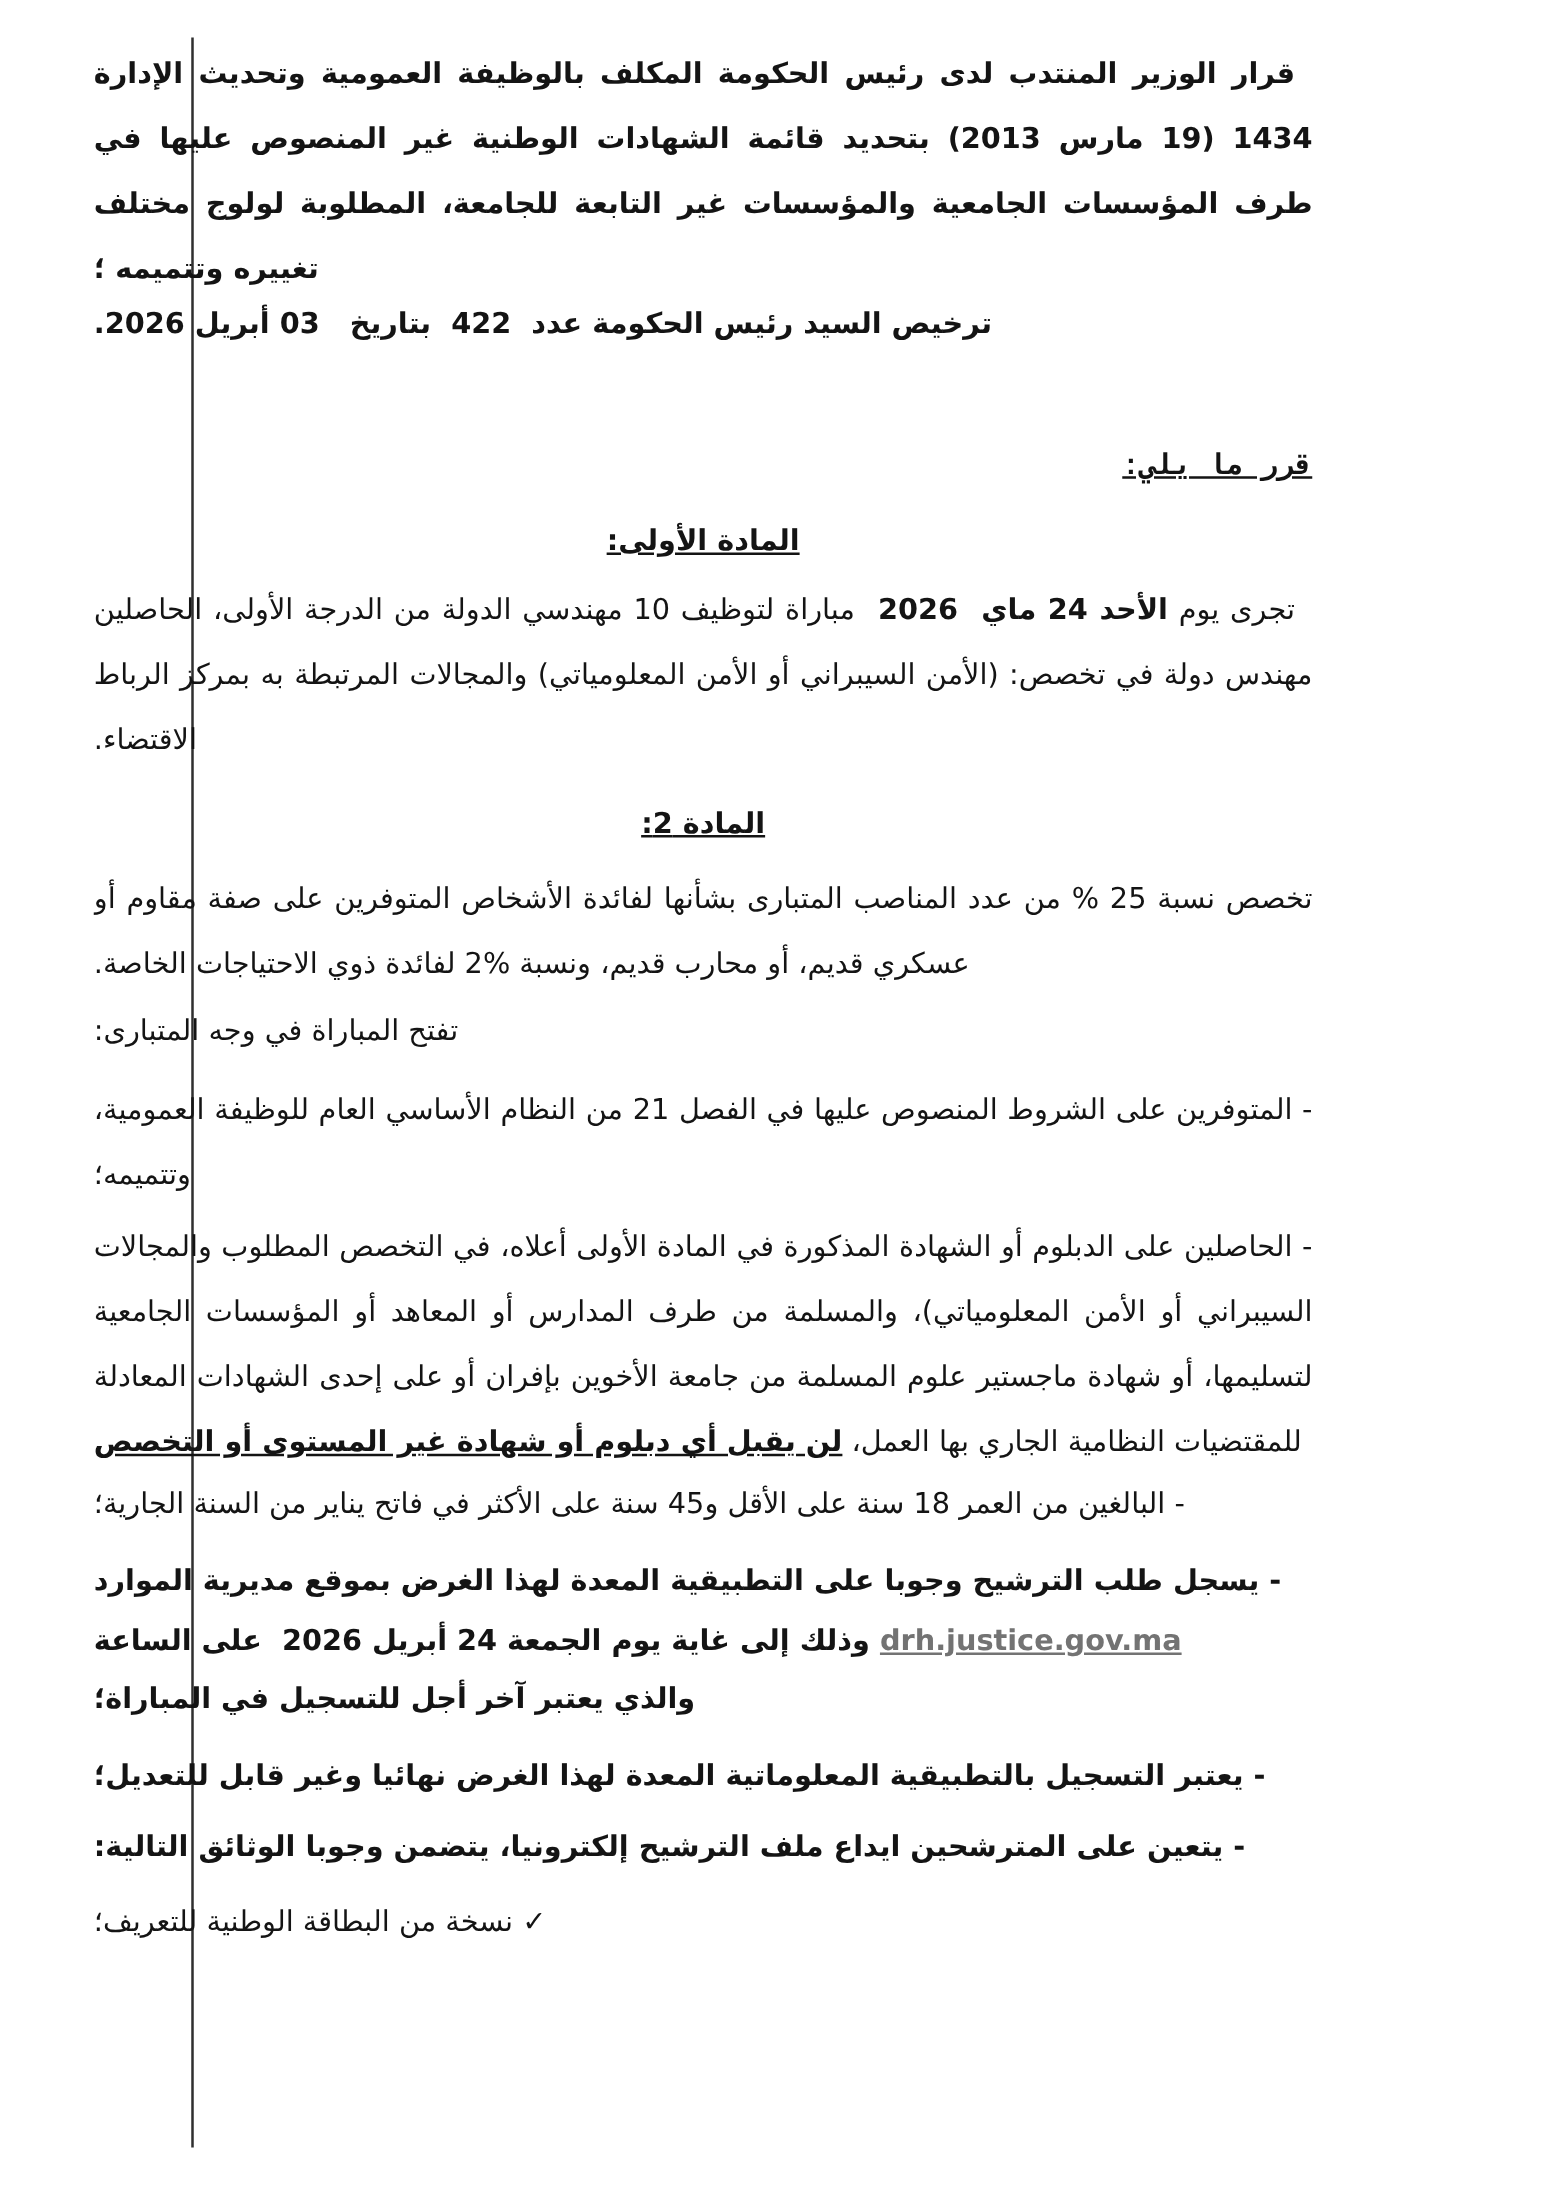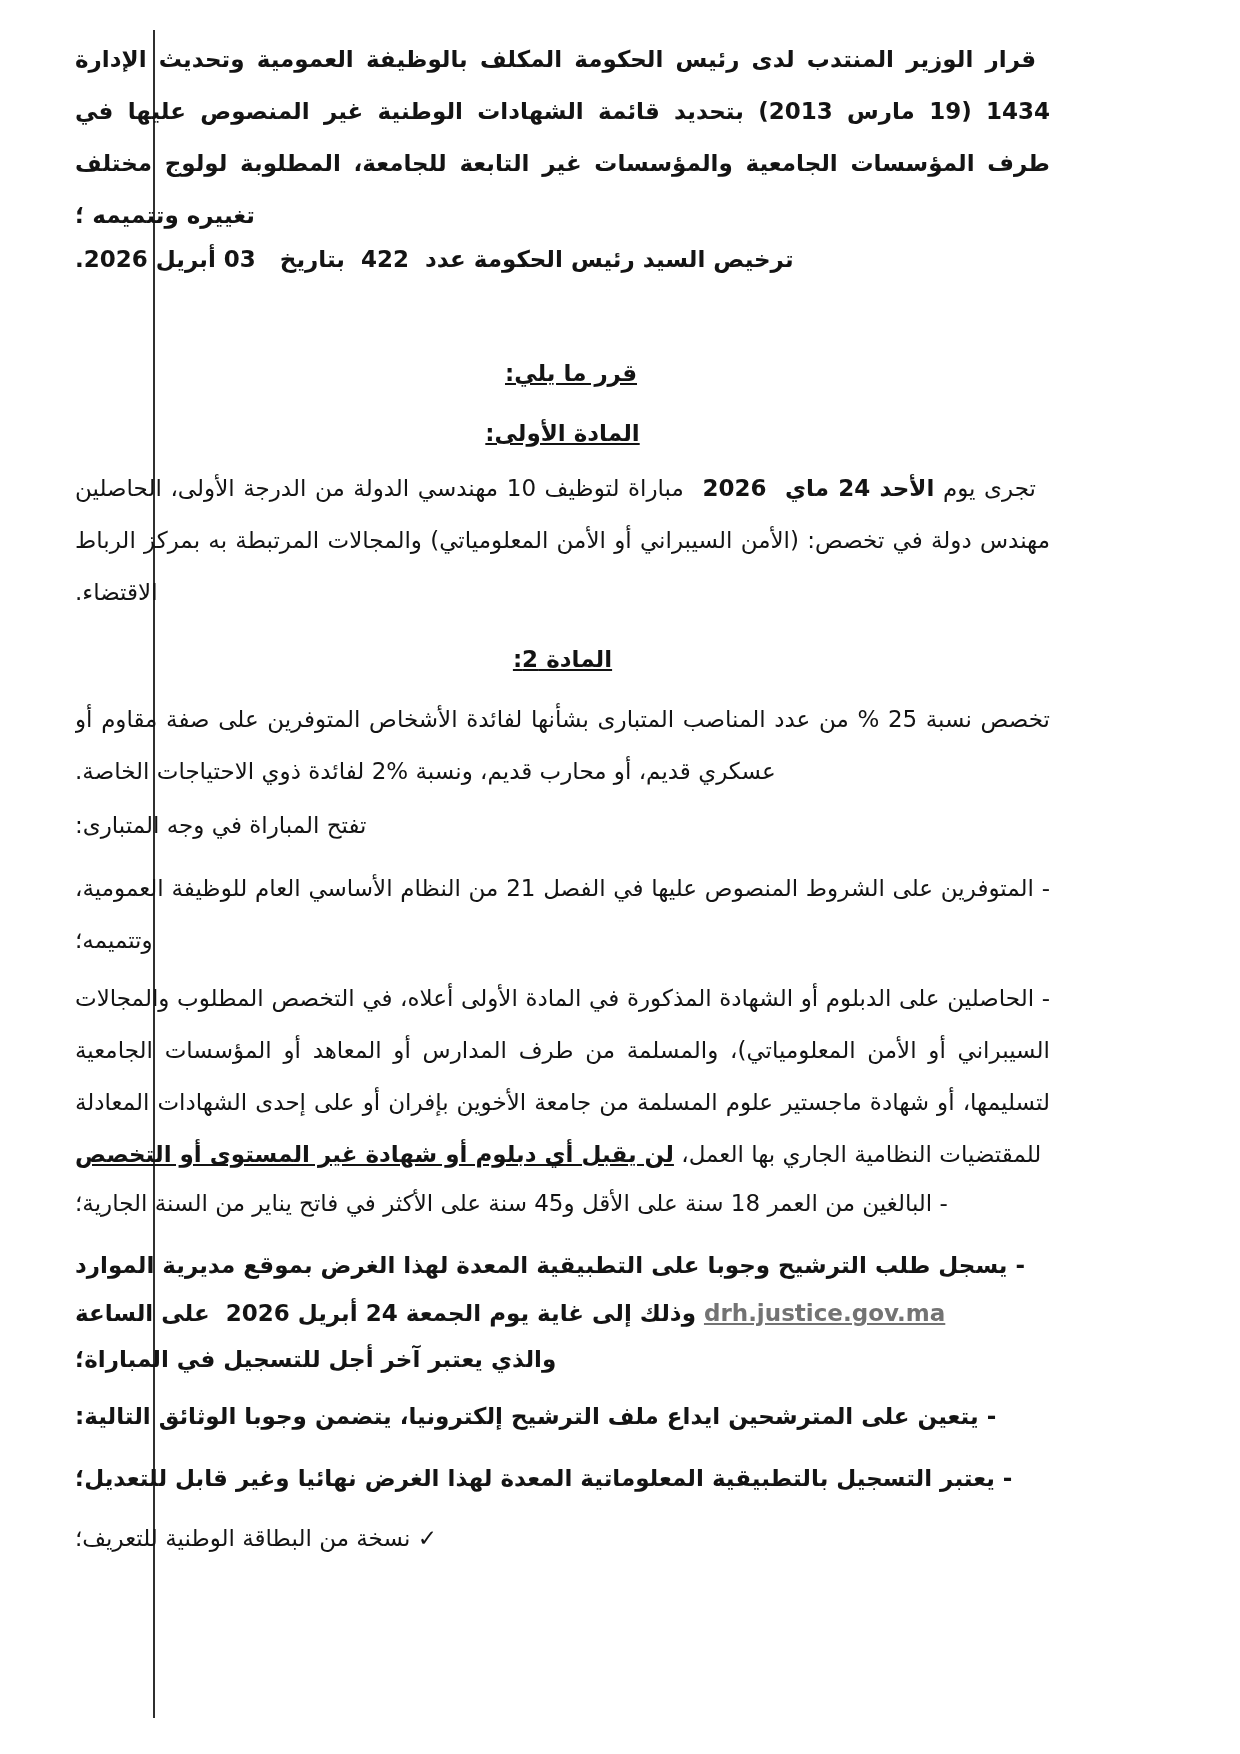--- a/index.html
+++ b/index.html
@@ -35,21 +35,21 @@
   .u{text-decoration:underline;}
   .heading{font-weight:bold;text-decoration:underline;text-align:center;}
   .ind1{padding-right:14px;}
   .link{
     color:#737373;
     font-weight:bold;
     text-decoration:underline;
     cursor:pointer;
   }
   .emph{font-weight:bold;text-decoration:underline;}
-  .center-decree{text-align:left;padding-left:430px;}
+  .center-decree{text-align:right;padding-left:430px;font-family:Liberation Mono, monospace;}
 </style>
 </head>
 <body>
 
 <div class="page">
 
   <div class="rule"></div>
 
   <div class="col">
 
@@ -101,23 +101,23 @@
 
 
     <div style="margin-top:10px;">
       <div class="ln rline bold" style="padding-right:18px;">- يسجل طلب الترشيح وجوبا على التطبيقية المعدة لهذا الغرض بموقع مديرية الموارد البشرية:</div>
       <div class="ln rline bold" style="margin-top:-4px;padding-right:47px;">
         <a class="link">drh.justice.gov.ma</a><span> وذلك إلى غاية يوم الجمعة 24 أبريل 2026 &nbsp;على الساعة الرابعة والنصف بعد الزوال</span>
       </div>
       <div class="ln rline bold" style="margin-top:-6px;padding-right:75px;">والذي يعتبر آخر أجل للتسجيل في المباراة؛</div>
     </div>
 
+    <div class="ln rline bold" style="margin-top:10px;padding-right:18px;">- يعتبر التسجيل بالتطبيقية المعلوماتية المعدة لهذا الغرض نهائيا وغير قابل للتعديل؛</div>
+
     <div class="ln rline bold" style="margin-top:5px;padding-right:18px;">- يتعين على المترشحين ايداع ملف الترشيح إلكترونيا، يتضمن وجوبا الوثائق التالية:</div>
-
-    <div class="ln rline bold" style="margin-top:10px;padding-right:18px;">- يعتبر التسجيل بالتطبيقية المعلوماتية المعدة لهذا الغرض نهائيا وغير قابل للتعديل؛</div>
 
     <div class="ln rline" style="margin-top:8px;padding-right:165px;">
       <span>✓</span>
       <span>نسخة من البطاقة الوطنية للتعريف؛</span>
     </div>
 
   </div>
 </div>
 
 </body></html>

